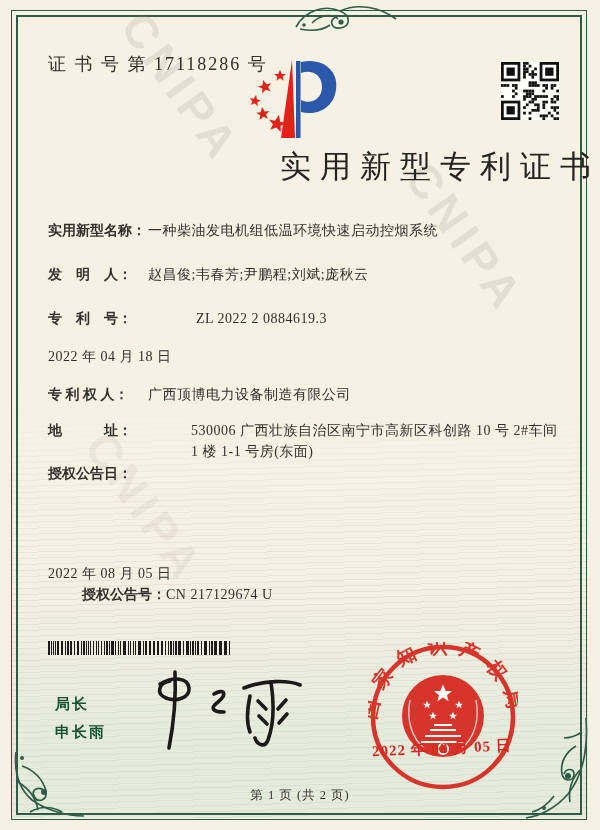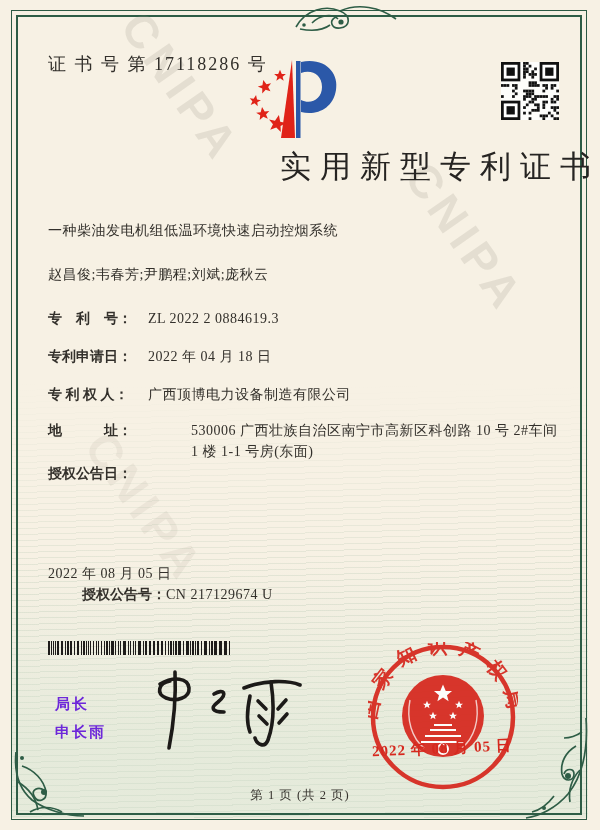--- a/index.html
+++ b/index.html
@@ -40,35 +40,35 @@
   .logo{position:absolute; left:246px; top:56px; width:100px; height:86px; z-index:3;}
   .qr{position:absolute; left:501px; top:62px; width:58px; height:58px; z-index:3; background:#fdfdfb;}
   .title{
     position:absolute; left:0; right:0; top:146px; z-index:3; text-align:right;
     font-size:31px; font-weight:normal; letter-spacing:9px; color:#262422;
   }
   
   .row{position:absolute; left:48px; right:34px; z-index:3; display:flex; font-size:14px; line-height:21px;}
   .row .label{flex:0 0 100px; font-weight:bold; color:#33302b; white-space:nowrap;}
   .row .value{color:#33302b; letter-spacing:.5px;}
-  .r-name{top:220px;} .r-inv{top:264px;} .r-no{top:308px;} .r-file{top:346px;}
+  .r-name{top:220px;} .r-inv{top:264px;} .r-no{top:308px;gap:48px;} .r-file{top:346px;}
   .r-owner{top:384px;} .r-addr{top:420px;gap:43px;} .r-grant{top:463px;flex-direction:column;}
   .pair2{margin-left:34px; display:flex;}
   
   .paras{position:absolute; left:46px; right:34px; top:490px; z-index:3;}
   .paras p{
     margin:0 0 2px 0; font-size:13.6px; line-height:23px; text-indent:2em;
     text-align:justify; color:#3d3a35; letter-spacing:.6px;
   }
   
   .barcode{position:absolute; left:48px; top:641px; width:185px; height:14px; z-index:3;}
   
   .signer{position:absolute; left:55px; top:690px; z-index:3;
     font-family:"Liberation Sans","DejaVu Sans",sans-serif; font-weight:bold;
-    font-size:15px; color:#6d28d9; line-height:28px; letter-spacing:2px;}
+    font-size:15px; color:#14532d; line-height:28px; letter-spacing:2px;}
   .signature{position:absolute; left:140px; top:668px; width:175px; height:85px; z-index:4;}
   
   .seal{position:absolute; left:368px; top:642px; width:150px; height:150px; z-index:4; opacity:.93;}
   .seal-date{
     position:absolute; left:372px; top:738px; width:195px; z-index:5;
     color:#d6281e; font-weight:bold; font-size:15px; letter-spacing:1px;
     transform:rotate(-2.5deg); white-space:nowrap;
   }
   .footer{position:absolute; left:0; right:0; top:787px; z-index:3; text-align:center;
     font-size:12.5px; color:#35322d; letter-spacing:1px;}
@@ -243,31 +243,32 @@
       <rect x="15" y="1" width="5" height="5" fill="#fff"></rect>
       <rect x="16" y="2" width="3" height="3" fill="#111"></rect>
       <rect x="0" y="14" width="7" height="7" fill="#111"></rect>
       <rect x="1" y="15" width="5" height="5" fill="#fff"></rect>
       <rect x="2" y="16" width="3" height="3" fill="#111"></rect>
     </svg>
 
   <div class="title">实用新型专利证书</div>
 
   <div class="row r-name">
+    <span class="label">实用新型名称：</span>
     <span class="value">一种柴油发电机组低温环境快速启动控烟系统</span>
   </div>
   <div class="row r-inv">
+    <span class="label">发　明　人：</span>
     <span class="value">赵昌俊;韦春芳;尹鹏程;刘斌;庞秋云</span>
   </div>
   <div class="row r-no">
     <span class="label">专　利　号：</span>
     <span class="value">ZL 2022 2 0884619.3</span>
   </div>
   <div class="row r-file">
-    <span class="label">专利申请日：</span>
     <span class="value">2022 年 04 月 18 日</span>
   </div>
   <div class="row r-owner">
     <span class="label">专 利 权 人：</span>
     <span class="value">广西顶博电力设备制造有限公司</span>
   </div>
   <div class="row r-addr">
     <span class="label">地　　　址：</span>
     <span class="value" style="max-width:400px;">530006 广西壮族自治区南宁市高新区科创路 10 号 2#车间 1 楼 1-1 号房(东面)</span>
   </div>

